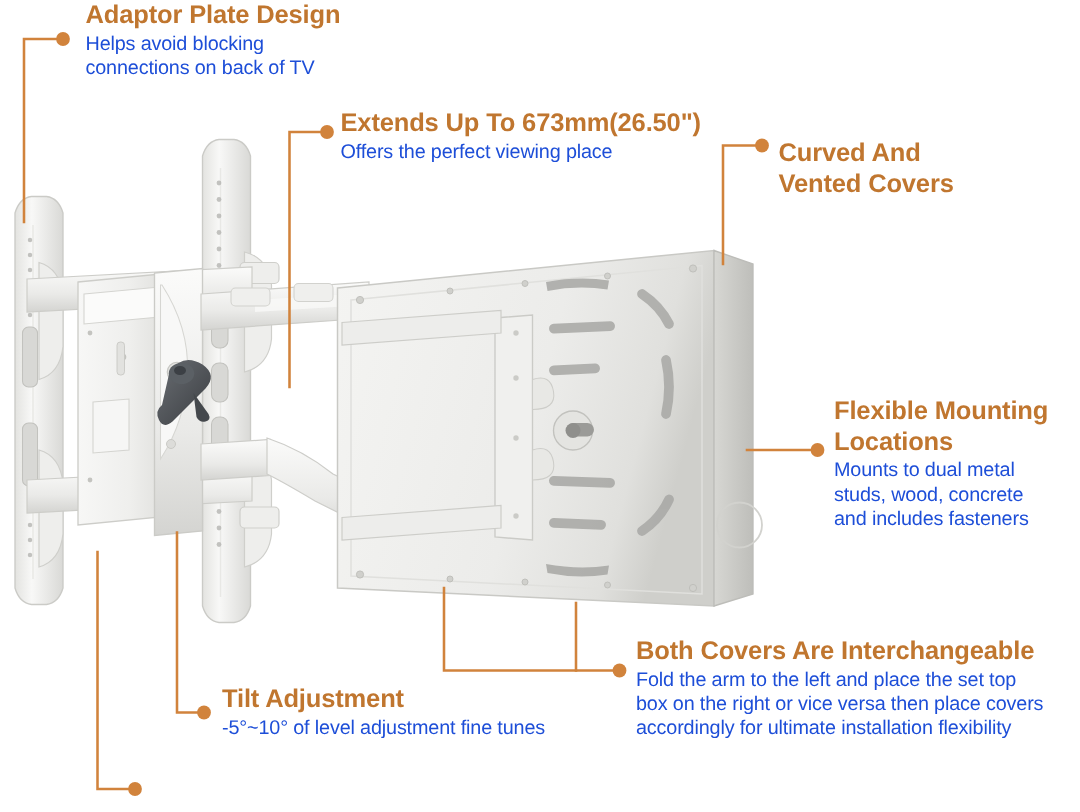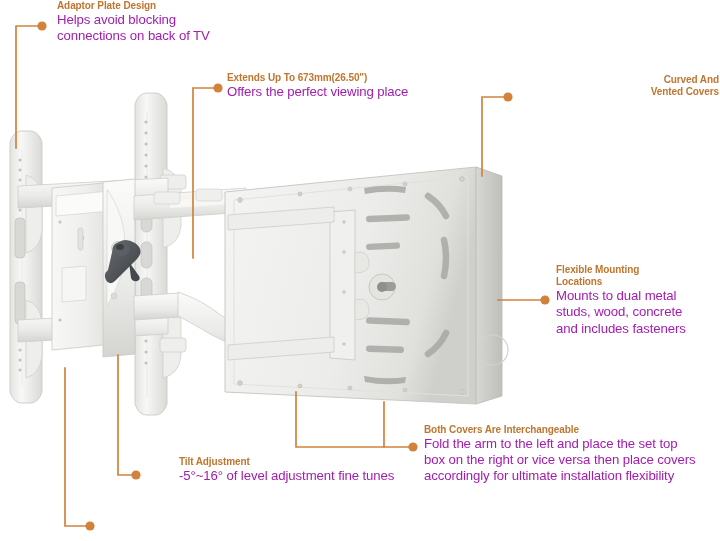--- a/index.html
+++ b/index.html
@@ -21,26 +21,26 @@
   }
 
   
   .callout {
     position: absolute;
     line-height: 1.22;
   }
   .callout .c-title {
     color: #c0762f;
     font-weight: bold;
-    font-size: 10px;
+    font-size: 17px;
     letter-spacing: -0.1px;
     white-space: pre-line;
   }
   .callout .c-body {
-    color: #a21caf;
+    color: #1d4ed8;
     font-size: 13.2px;
     letter-spacing: -0.1px;
     white-space: pre-line;
   }
 
   
   #leaders {
     position: absolute;
     left: 0; top: 0;
     width: 720px; height: 541px;
@@ -285,39 +285,39 @@
     <div class="c-title">Adaptor Plate Design</div>
     <div class="c-body">Helps avoid blocking
 connections on back of TV</div>
   </div>
 
   <div class="callout" style="left:227px; top:72px; width:270px;">
     <div class="c-title">Extends Up To 673mm(26.50")</div>
     <div class="c-body">Offers the perfect viewing place</div>
   </div>
 
-  <div class="callout" style="left:519px; top:74px; width:200px;text-align:right;">
+  <div class="callout" style="left:519px; top:92px; width:200px;">
     <div class="c-title">Curved And
 Vented Covers</div>
   </div>
 
   <div class="callout" style="left:556px; top:264px; width:170px;">
     <div class="c-title">Flexible Mounting
 Locations</div>
     <div class="c-body">Mounts to dual metal
 studs, wood, concrete
 and includes fasteners</div>
   </div>
 
   <div class="callout" style="left:424px; top:424px; width:300px;">
     <div class="c-title">Both Covers Are Interchangeable</div>
     <div class="c-body">Fold the arm to the left and place the set top
 box on the right or vice versa then place covers
 accordingly for ultimate installation flexibility</div>
   </div>
 
-  <div class="callout" style="left:148px; top:456px; width:290px;margin-left:31px;">
+  <div class="callout" style="left:148px; top:456px; width:290px;">
     <div class="c-title">Tilt Adjustment</div>
-    <div class="c-body">-5°~16° of level adjustment fine tunes</div>
+    <div class="c-body">-5°~10° of level adjustment fine tunes</div>
   </div>
 
 
 </div>
 
 </body></html>

